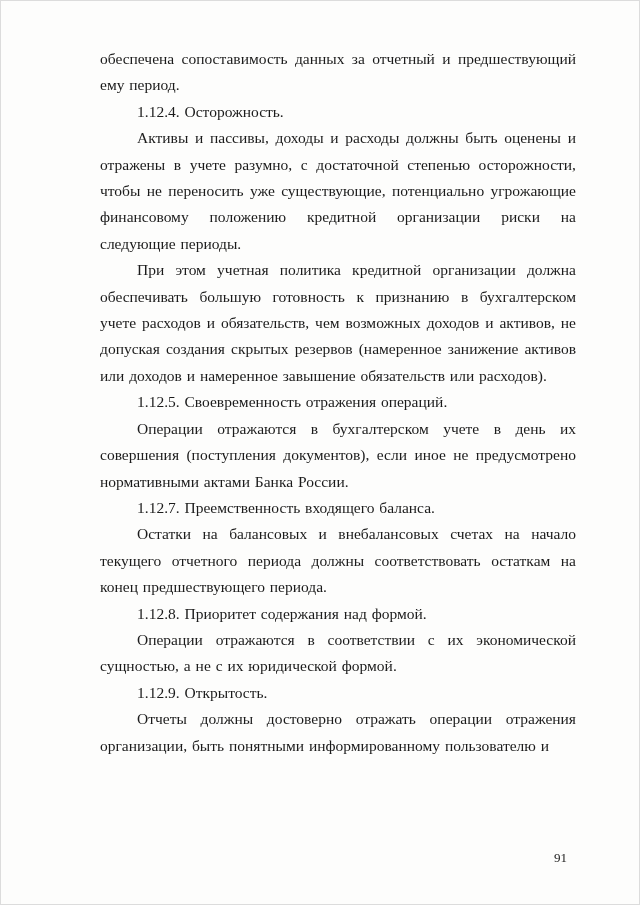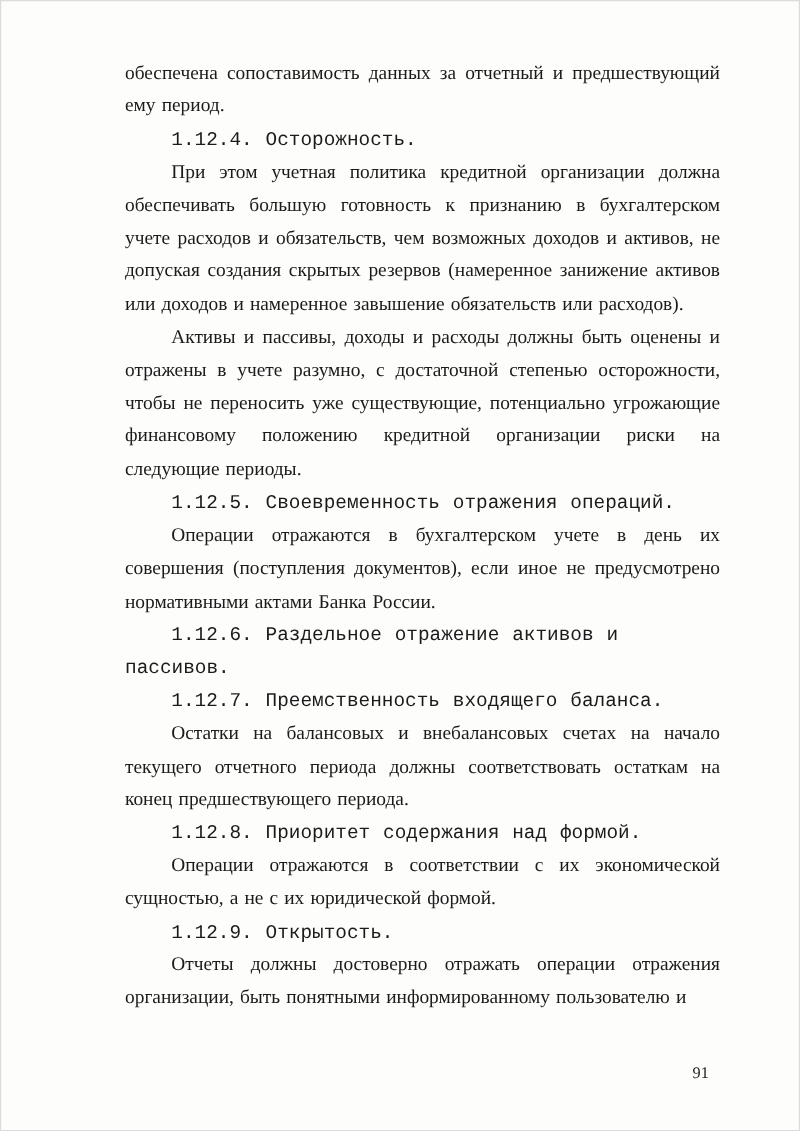--- a/index.html
+++ b/index.html
@@ -30,42 +30,40 @@
     line-height: 26.4px;
     text-align: justify;
     word-spacing: 1px;
   }
   .text-block p.indent {
     text-indent: 37px;
   }
   .text-block p.heading {
     text-align: left;
     text-indent: 37px;
-    font-family: Liberation Mono, monospace;
   }
   .page-number {
     position: absolute;
     right: 73px;
     top: 850px;
     font-size: 13px;
     line-height: 16px;
   }
 </style>
 </head>
 <body>
 
 <div class="page">
   <div class="text-block">
     <p class="no-indent">обеспечена сопоставимость данных за отчетный и предшествующий ему период.</p>
     <p class="heading">1.12.4. Осторожность.</p>
+    <p class="indent">Активы и пассивы, доходы и расходы должны быть оценены и отражены в учете разумно, с достаточной степенью осторожности, чтобы не переносить уже существующие, потенциально угрожающие финансовому положению кредитной организации риски на следующие периоды.</p>
     <p class="indent">При этом учетная политика кредитной организации должна обеспечивать большую готовность к признанию в бухгалтерском учете расходов и обязательств, чем возможных доходов и активов, не допуская создания скрытых резервов (намеренное занижение активов или доходов и намеренное завышение обязательств или расходов).</p>
-    <p class="indent">Активы и пассивы, доходы и расходы должны быть оценены и отражены в учете разумно, с достаточной степенью осторожности, чтобы не переносить уже существующие, потенциально угрожающие финансовому положению кредитной организации риски на следующие периоды.</p>
     <p class="heading">1.12.5. Своевременность отражения операций.</p>
     <p class="indent">Операции отражаются в бухгалтерском учете в день их совершения (поступления документов), если иное не предусмотрено нормативными актами Банка России.</p>
-    <p class="heading">1.12.6.  Раздельное отражение активов и пассивов.</p>
     <p class="heading">1.12.7. Преемственность входящего баланса.</p>
     <p class="indent">Остатки на балансовых и внебалансовых счетах на начало текущего отчетного периода должны соответствовать остаткам на конец предшествующего периода.</p>
     <p class="heading">1.12.8. Приоритет содержания над формой.</p>
     <p class="indent">Операции отражаются в соответствии с их экономической сущностью, а не с их юридической формой.</p>
     <p class="heading">1.12.9. Открытость.</p>
     <p class="indent">Отчеты должны достоверно отражать операции отражения организации,  быть понятными информированному пользователю и</p>
   </div>
   <div class="page-number">91</div>
 </div>
 

